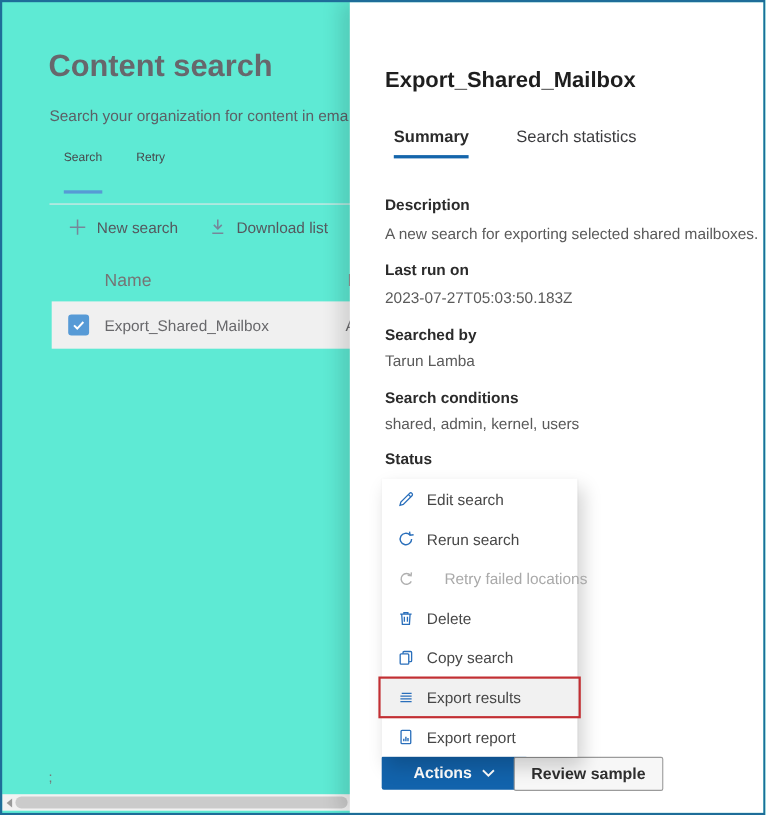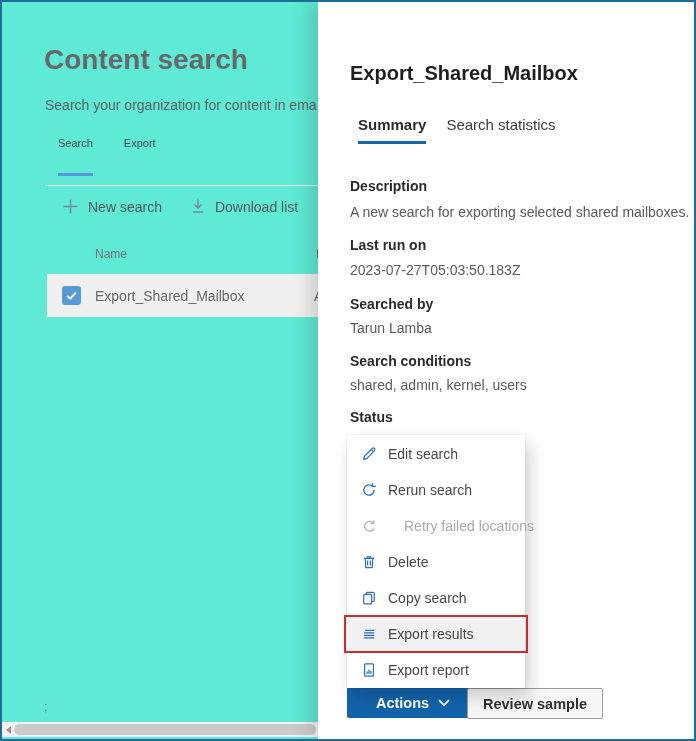--- a/index.html
+++ b/index.html
@@ -13,37 +13,37 @@
   .page-subtitle { position:absolute; left:45px; top:97px; font-size:14px; color:#5c6066; white-space:nowrap; }
   .tabs { position:absolute; left:58px; top:137px; display:flex; gap:31px; }
   .tab { font-size:11px; color:#47494d; padding-bottom:24px; border-bottom:3px solid transparent; cursor:pointer; }
   .tab.active { border-bottom-color:#569bd5; }
   .divider { position:absolute; left:45px; top:185px; width:280px; height:1px; background:#e7e7e7; }
   .toolbar { position:absolute; left:62px; top:196px; display:flex; align-items:flex-end; gap:28px; }
   .tb-btn { display:flex; align-items:center; gap:9px; background:none; border:none;
     font:14px "Liberation Sans","DejaVu Sans",sans-serif; color:#55585e; cursor:pointer; }
   .tb-ic { color:#76879a; display:block; }
   .tb-refresh { color:#8fb4d8; display:block; }
-  .col-header { position:absolute; font-size:12px; color:#757575; white-space:nowrap; }
+  .col-header { position:absolute; font-size:16px; color:#757575; white-space:nowrap; }
   .sel-row { position:absolute; left:47px; top:274px; width:273px; height:43px; background:#f0f0f0; cursor:pointer; }
   .checkbox { position:absolute; left:62px; top:286px; width:19px; height:19px; border-radius:3px;
     background:#579ad6; display:flex; align-items:center; justify-content:center; cursor:pointer; }
   .row-name { position:absolute; left:95px; top:288px; font-size:14px; color:#68686b; white-space:nowrap; }
   .row-desc { position:absolute; left:314px; top:288px; font-size:14px; color:#68686b; white-space:nowrap; }
   .stray { position:absolute; left:44px; top:699px; font-size:13px; color:#777; }
   .hscroll-track { position:absolute; left:2px; top:722px; width:318px; height:15px; background:#f2f2f2; }
   .hscroll-thumb { position:absolute; left:12px; top:2px; width:302px; height:11px; background:#cbcbcb; border-radius:6px; cursor:pointer; }
   .hscroll-arrow { position:absolute; left:4px; top:4px; width:0; height:0;
     border-top:4px solid transparent; border-bottom:4px solid transparent; border-right:5px solid #9a9a9a; cursor:pointer; }
 
   
   .panel { position:absolute; left:318px; top:2px; width:376px; height:737px; background:#fff;
     box-shadow:-10px 0 16px rgba(0,0,0,0.13); z-index:5; }
   .panel-title { position:absolute; left:32px; top:60px; font-size:20px; font-weight:bold; color:#1e1e1e; white-space:nowrap; }
-  .panel-tabs { position:absolute; left:40px; top:114px; display:flex; gap:20px; }
+  .panel-tabs { position:absolute; left:40px; top:114px; display:flex; gap:43px; }
   .ptab { font-size:15px; color:#3b3b3e; padding-bottom:8px; border-bottom:3px solid transparent; cursor:pointer; }
   .ptab.active { font-weight:600; color:#2b2b2b; border-bottom-color:#1565ab; }
   .sec-label { position:absolute; left:32px; font-size:14px; font-weight:bold; color:#2b2b2b; white-space:nowrap; }
   .sec-value { position:absolute; left:32px; font-size:14px; color:#5a5a5a; white-space:nowrap; }
   .btn-actions { position:absolute; left:29px; top:685px; width:132px; height:31px; background:#1263ac;
     color:#fff; border:none; border-radius:2px; display:flex; align-items:center; justify-content:center;
     gap:9px; font:600 14.5px "Liberation Sans","DejaVu Sans",sans-serif; cursor:pointer; }
   .btn-review { position:absolute; left:149px; top:686px; width:136px; height:31px; background:#f7f7f7;
     color:#2f2f2f; border:1px solid #9b9b9b; border-radius:2px; display:flex; align-items:center;
     justify-content:center; font:600 14.5px "Liberation Sans","DejaVu Sans",sans-serif; cursor:pointer; }
@@ -64,21 +64,21 @@
 </head>
 <body>
 
 <div id="app">
 
   <h1 class="page-title">Content search</h1>
   <div class="page-subtitle">Search your organization for content in ema</div>
 
   <div class="tabs">
     <div class="tab active">Search</div>
-    <div class="tab">Export</div>
+    <div class="tab">Retry</div>
   </div>
 
   <div class="divider"></div>
 
   <div class="toolbar">
     <button class="tb-btn">
       <svg class="tb-ic" width="17" height="17" viewBox="0 0 17 17">
         <path d="M8.5 1.5v14M1.5 8.5h14" fill="none" stroke="currentColor" stroke-width="1.4"></path>
       </svg>
       <span>New search</span>

